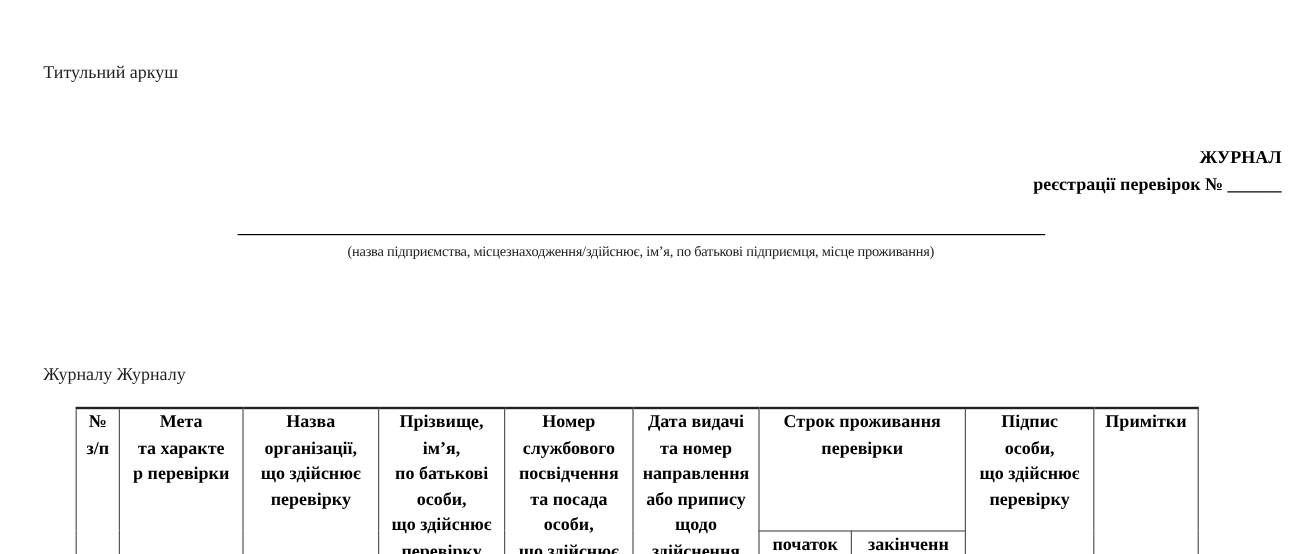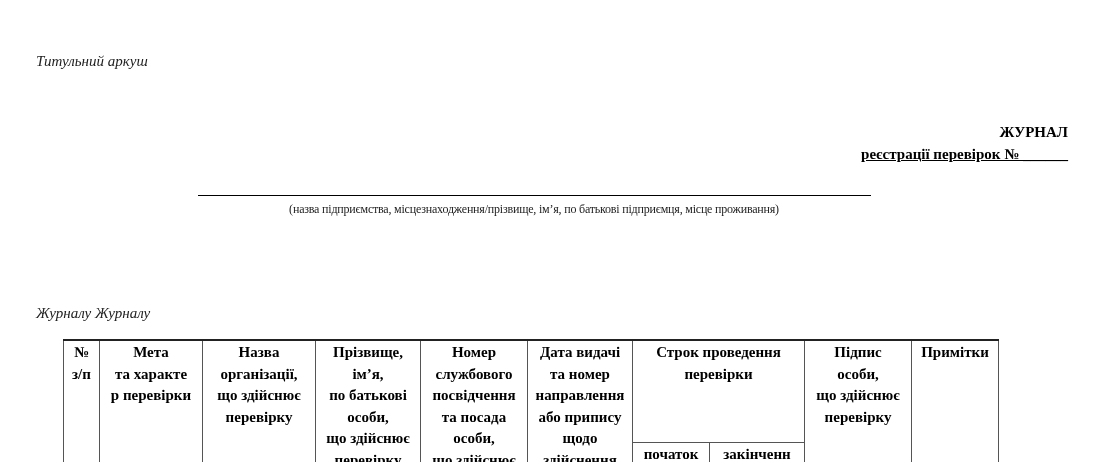--- a/index.html
+++ b/index.html
@@ -11,37 +11,36 @@
       width: 1096px;
       height: 462px;
       overflow: hidden;
       position: relative;
       font-family: "Liberation Serif", "DejaVu Serif", serif;
       color: #000;
     }
     .italic-label {
       position: absolute;
       left: 36px;
-      font-style: italic;
       font-size: 15px;
       color: #222;
     }
     #title-label { top: 53px; }
     #page-label { top: 305px; }
 
     .heading {
       position: absolute;
       left: 0;
       width: 1068px;
       text-align: right;
       font-weight: bold;
       font-size: 15px;
     }
     #journal-title { top: 124px; }
-    #journal-subtitle { top: 146px; text-decoration: underline; }
+    #journal-subtitle { top: 146px; }
 
     .blank-line {
       position: absolute;
       left: 198px;
       top: 195px;
       width: 673px;
       border-top: 1px solid #000;
     }
     .caption {
       position: absolute;
@@ -86,21 +85,21 @@
   </style>
 </head>
 <body>
 
 <div class="italic-label" id="title-label">Титульний аркуш</div>
 
 <div class="heading" id="journal-title">ЖУРНАЛ</div>
 <div class="heading" id="journal-subtitle">реєстрації перевірок № ______</div>
 
 <div class="blank-line"></div>
-<div class="caption">(назва підприємства, місцезнаходження/прізвище, ім’я, по батькові підприємця, місце проживання)</div>
+<div class="caption">(назва підприємства, місцезнаходження/здійснює, ім’я, по батькові підприємця, місце проживання)</div>
 
 <div class="italic-label" id="page-label">Журналу Журналу</div>
 
 <table class="journal">
   <tbody>
       <tr class="row1">
     <th class="c-num" rowspan="2">№
 з/п</th>
     <th class="c-goal" rowspan="2">Мета
 та характе
@@ -120,21 +119,21 @@
 посвідчення
 та посада
 особи,
 що здійснює</th>
     <th class="c-date" rowspan="2">Дата видачі
 та номер
 направлення
 або припису
 щодо
 здійснення</th>
-    <th colspan="2">Строк проведення
+    <th colspan="2">Строк проживання
 перевірки</th>
     <th class="c-sign" rowspan="2">Підпис
 особи,
 що здійснює
 перевірку</th>
     <th class="c-notes" rowspan="2">Примітки</th>
   </tr>
   <tr>
     <th class="c-start">початок</th>
     <th class="c-end">закінченн</th>

